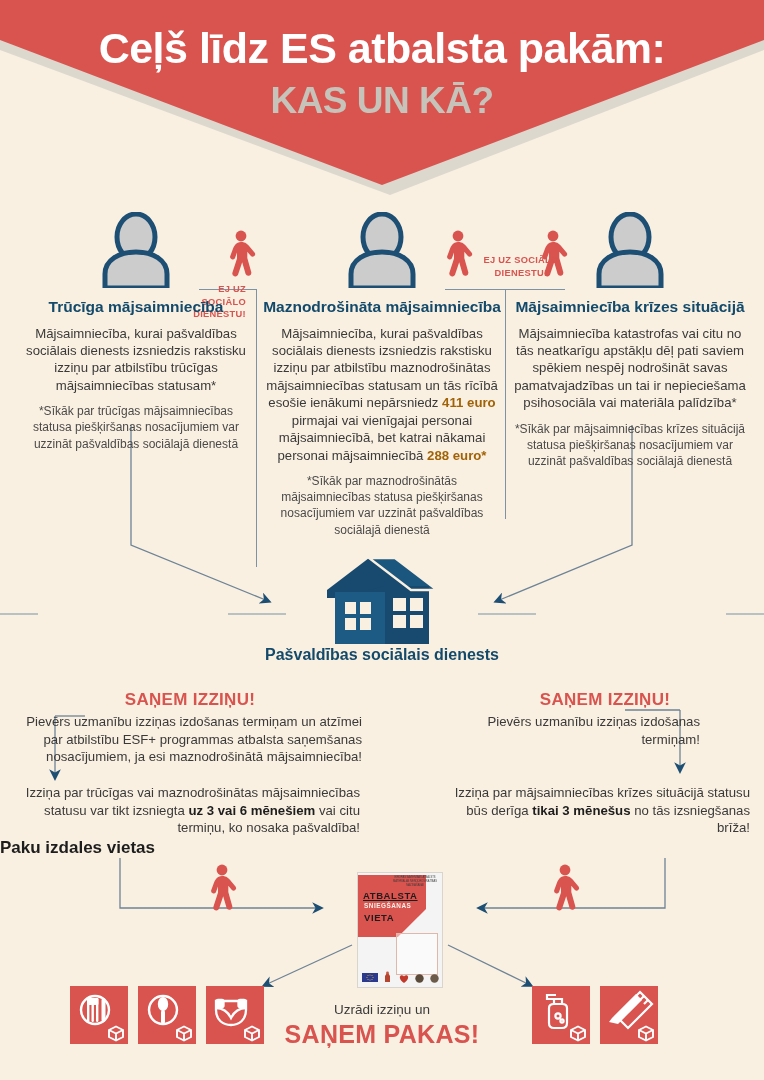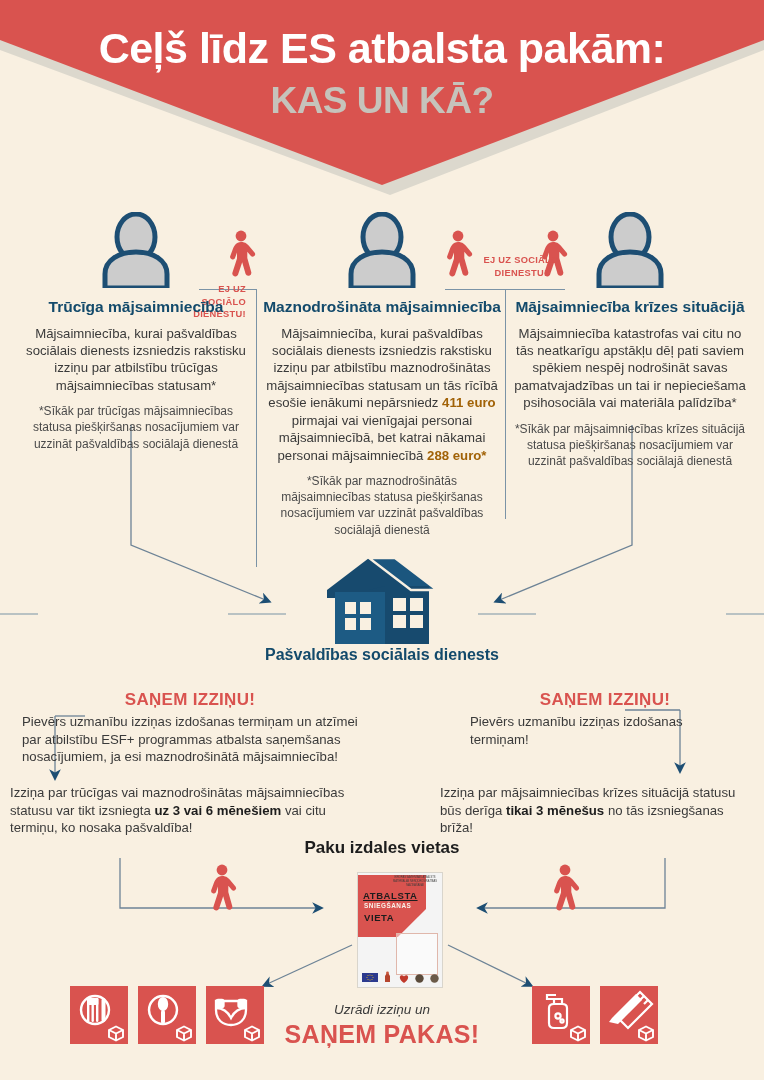--- a/index.html
+++ b/index.html
@@ -149,30 +149,30 @@
     font-size: 17px;
     font-weight: bold;
     letter-spacing: 0.3px;
     text-align: center;
   }
   .recv-body {
     position: absolute;
     color: #3a3a3a;
     font-size: 13.2px;
     line-height: 1.34;
+    text-align: right;
+  }
+  .recv-body b { font-weight: bold; color: #1d1d1d; }
+
+  
+  .paku-title {
+    position: absolute;
+    left: 0; top: 838px;
+    width: 764px;
     text-align: left;
-  }
-  .recv-body b { font-weight: bold; color: #1d1d1d; }
-
-  
-  .paku-title {
-    position: absolute;
-    left: 0; top: 838px;
-    width: 764px;
-    text-align: center;
     color: #1d1d1d;
     font-size: 17px;
     font-weight: bold;
   }
   .poster {
     position: absolute;
     left: 357px; top: 872px;
     width: 86px; height: 116px;
     background: #f4f4f4;
     border: 1px solid #d9d5cc;
@@ -225,21 +225,20 @@
   .ib-4 { left: 532px; }
   .ib-5 { left: 600px; }
 
   .final-sub {
     position: absolute;
     left: 0; top: 1002px;
     width: 764px;
     text-align: center;
     color: #3a3a3a;
     font-size: 13.5px;
-    font-style: italic;
   }
   .final-main {
     position: absolute;
     left: 0; top: 1020px;
     width: 764px;
     text-align: center;
     color: #d9534f;
     font-size: 25px;
     font-weight: bold;
     letter-spacing: 0.3px;

